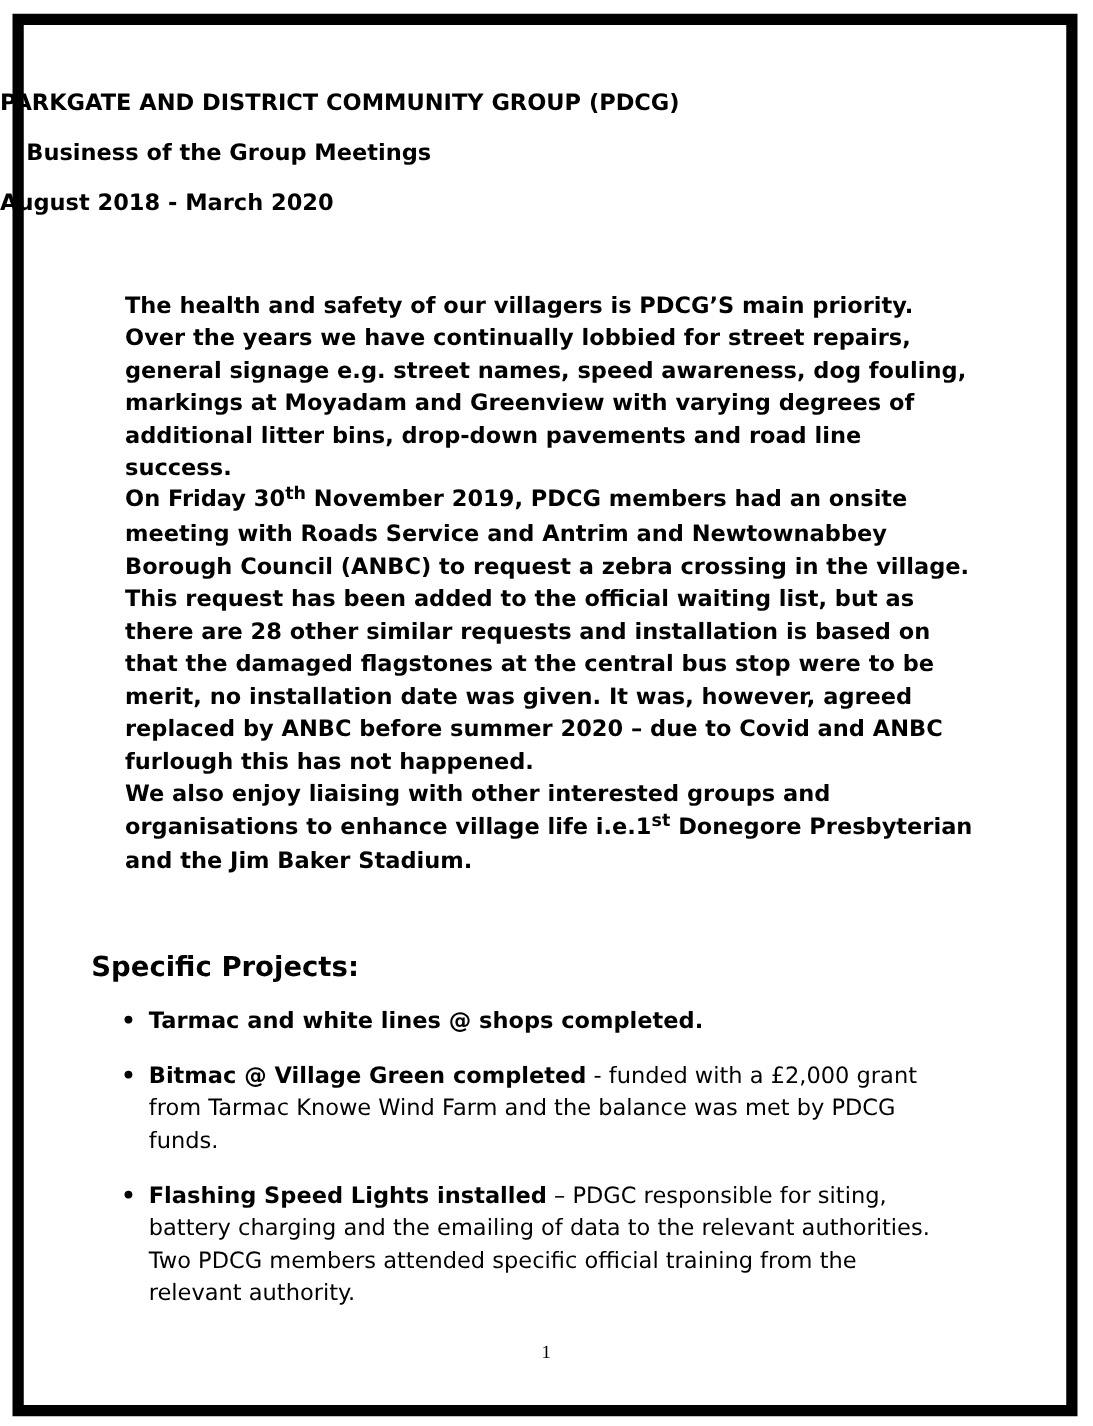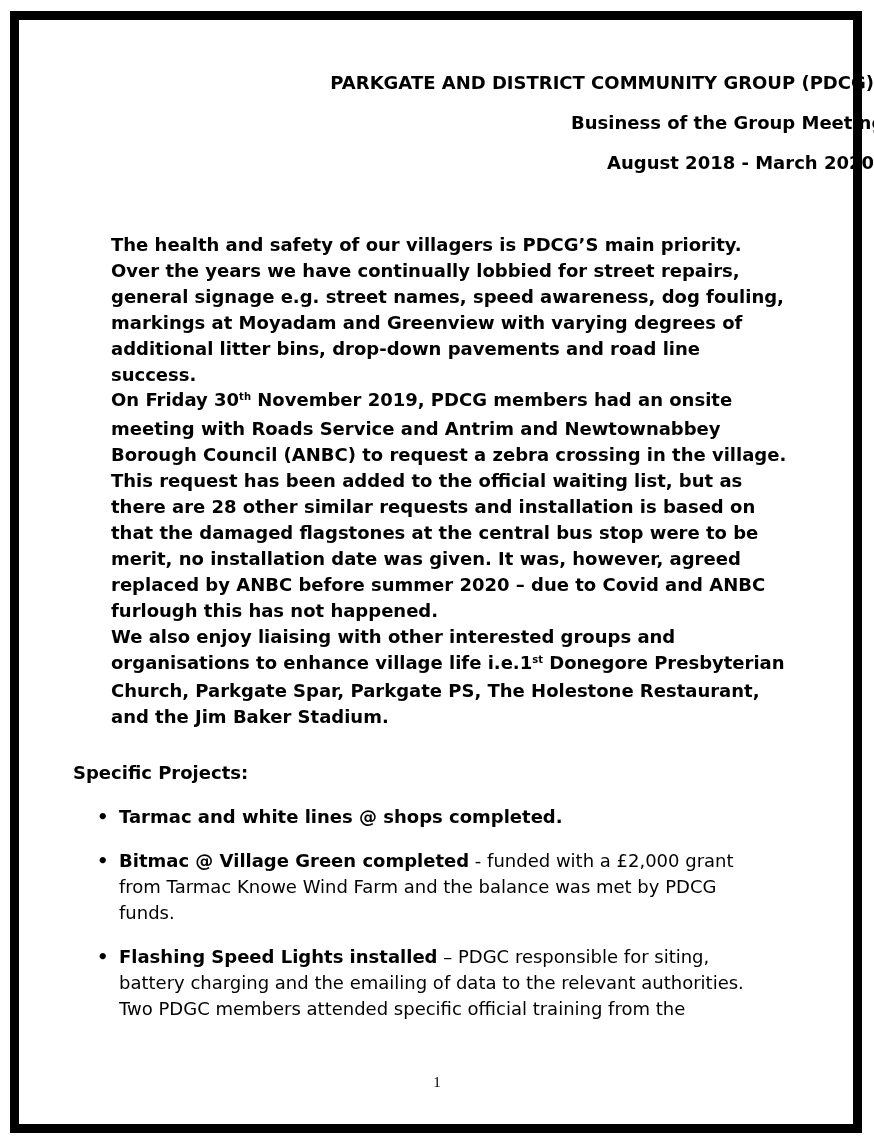--- a/index.html
+++ b/index.html
@@ -22,51 +22,50 @@
     top: 11px;
     right: 12px;
     bottom: 8px;
     border: 9px solid #000000;
     pointer-events: none;
   }
   .center-line {
     position: absolute;
     left: 0;
     width: 100%;
-    text-align: right;
+    text-align: left;
     font-weight: bold;
     font-size: 18px;
     line-height: 21px;
     white-space: nowrap;
   }
   .title    { top: 72px; }
   .subtitle { top: 112px; margin-left: 21px; }
   .daterange{ top: 152px; }
 
   .intro {
     position: absolute;
     left: 100px;
     top: 232px;
     font-size: 18px;
     line-height: 25.9px;
-    margin-left: 11px;
   }
   .tline { white-space: nowrap; }
   .b   { font-weight: bold; }
   .sup {
-    font-size: 10px;
+    font-size: 14px;
     position: relative;
     top: -6px;
   }
 
   .section-heading {
     position: absolute;
     left: 73px;
     top: 762px;
-    font-size: 18px;
+    font-size: 22px;
     font-weight: bold;
     white-space: nowrap;
   }
 
   .bullets {
     position: absolute;
     left: 97px;
     top: 804px;
     margin: 0;
     padding: 0;
@@ -117,21 +116,20 @@
       <div class="tline"><span class="b">meeting with Roads Service and Antrim and Newtownabbey</span></div>
       <div class="tline"><span class="b">Borough Council (ANBC) to request a zebra crossing in the village.</span></div>
       <div class="tline"><span class="b">This request has been added to the official waiting list, but as</span></div>
       <div class="tline"><span class="b">there are 28 other similar requests and installation is based on</span></div>
       <div class="tline"><span class="b">that the damaged flagstones at the central bus stop were to be</span></div>
       <div class="tline"><span class="b">merit, no installation date was given. It was, however, agreed</span></div>
       <div class="tline"><span class="b">replaced by ANBC before summer 2020 – due to Covid and ANBC</span></div>
       <div class="tline"><span class="b">furlough this has not happened.</span></div>
       <div class="tline"><span class="b">We also enjoy liaising with other interested groups and</span></div>
       <div class="tline"><span class="b">organisations to enhance village life i.e.1</span><span class="b sup">st</span><span class="b"> Donegore Presbyterian</span></div>
-      <div class="tline"><span class="b">Church, Parkgate Spar, Parkgate PS, The Holestone Restaurant,</span></div>
       <div class="tline"><span class="b">and the Jim Baker Stadium.</span></div>
     </div>
 
   <div class="section-heading">Specific Projects:</div>
 
   <ul class="bullets" id="bullets">
       <li class="bullet-item">
         <span class="dot">•</span>
         <div class="bullet-lines">
           <div class="tline"><span class="b">Tarmac and white lines @ shops completed.</span></div>
@@ -143,19 +141,20 @@
           <div class="tline"><span class="b">Bitmac @ Village Green completed</span><span> - funded with a £2,000 grant</span></div>
           <div class="tline"><span>from Tarmac Knowe Wind Farm and the balance was met by PDCG</span></div>
           <div class="tline"><span>funds.</span></div>
         </div>
       </li>
       <li class="bullet-item">
         <span class="dot">•</span>
         <div class="bullet-lines">
           <div class="tline"><span class="b">Flashing Speed Lights installed</span><span> – PDGC responsible for siting,</span></div>
           <div class="tline"><span>battery charging and the emailing of data to the relevant authorities.</span></div>
-          <div class="tline"><span>Two PDGC members attended specific official training from the</span></div>
+          <div class="tline"><span>Two PDCG members attended specific official training from the</span></div>
+          <div class="tline"><span>relevant authority.</span></div>
         </div>
       </li>
     </ul>
 
   <div class="page-number">1</div>
 </div>
 
 </body></html>

